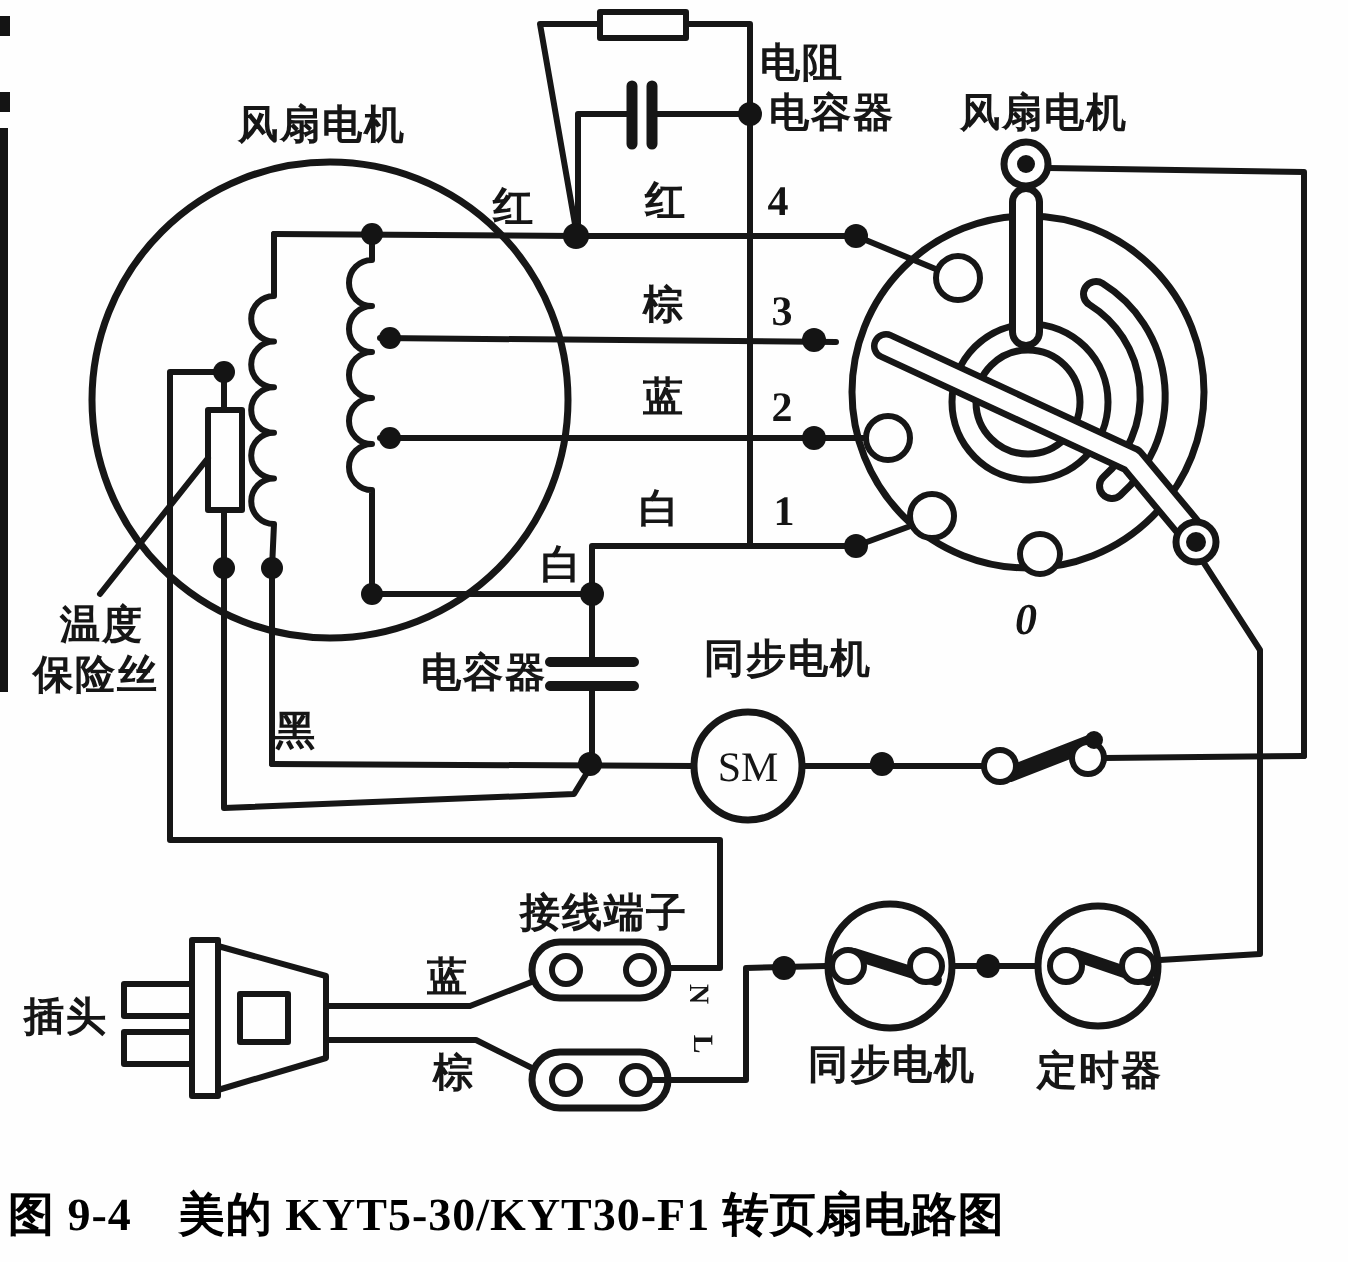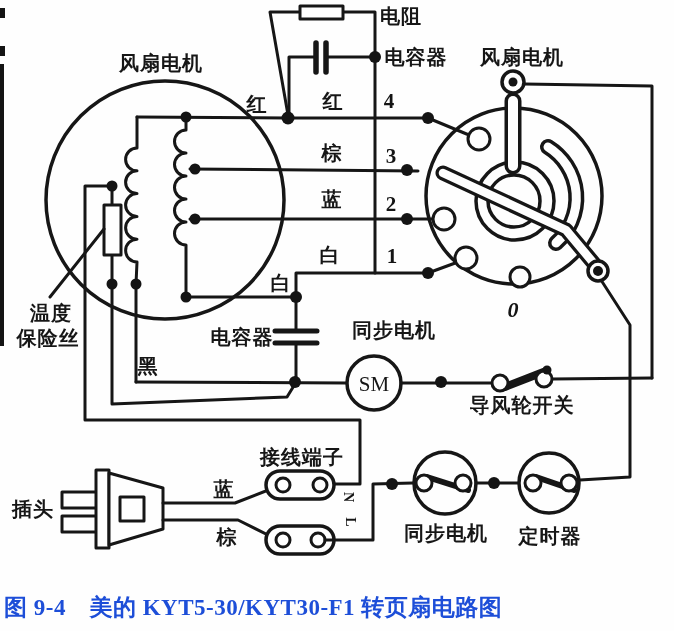--- a/index.html
+++ b/index.html
@@ -9,21 +9,21 @@
   svg{position:absolute;left:0;top:0;}
   .lbl{position:absolute;transform:translate(-50%,-50%);font-size:20px;font-weight:600;
        white-space:nowrap;color:#161616;letter-spacing:1px;line-height:1;}
   .sm-lbl{font-family:"Liberation Serif",serif;font-weight:400;font-size:21px;letter-spacing:0;}
   .num{position:absolute;transform:translate(-50%,-50%);font-family:"Liberation Serif",serif;
        font-size:21px;font-weight:600;color:#141414;line-height:1;}
   .zero{font-style:italic;font-size:22px;}
   .rot{transform:translate(-50%,-50%) rotate(90deg);font-size:14px;font-weight:700;
        font-family:"Liberation Serif",serif;letter-spacing:0;}
   .caption{position:absolute;left:4px;top:592px;width:668px;font-size:23px;font-weight:700;
-           font-family:"Liberation Serif",serif;color:#1d4ed8;letter-spacing:.5px;white-space:nowrap;}
+           font-family:"Liberation Serif",serif;color:#000000;letter-spacing:.5px;white-space:nowrap;}
 </style>
 </head>
 <body>
 
 <div class="page">
   <div class="diagram">
     <svg width="674" height="578" viewBox="0 0 674 578">
       <g stroke="#161616" fill="none" stroke-width="3" stroke-linecap="round" stroke-linejoin="round">
 
         <g stroke="none" fill="#141414">
@@ -147,36 +147,35 @@
           <circle cx="407" cy="219" r="6"></circle>
           <circle cx="428" cy="273" r="6"></circle>
           <circle cx="441" cy="382" r="6"></circle>
           <circle cx="392" cy="484" r="6"></circle>
           <circle cx="494" cy="483" r="6"></circle>
         </g>
       </g>
     </svg>
 
     <div class="lbl" style="left:161px;top:63px">风扇电机</div>
-    <div class="lbl" style="left:401px;top:16px">电阻</div>
+    <div class="lbl" style="left:401px;top:32px">电阻</div>
     <div class="lbl" style="left:416px;top:57px">电容器</div>
     <div class="lbl" style="left:522px;top:57px">风扇电机</div>
     <div class="lbl" style="left:257px;top:104px">红</div>
     <div class="lbl" style="left:333px;top:101px">红</div>
     <div class="lbl" style="left:332px;top:153px">棕</div>
     <div class="lbl" style="left:332px;top:199px">蓝</div>
     <div class="lbl" style="left:330px;top:255px">白</div>
     <div class="lbl" style="left:281px;top:283px">白</div>
     <div class="lbl" style="left:148px;top:366px">黑</div>
     <div class="lbl" style="left:51px;top:313px">温度</div>
     <div class="lbl" style="left:48px;top:338px">保险丝</div>
     <div class="lbl" style="left:242px;top:337px">电容器</div>
     <div class="lbl" style="left:394px;top:330px">同步电机</div>
     <div class="lbl sm-lbl" style="left:374px;top:384px">SM</div>
-    <div class="lbl" style="left:522px;top:405px">导风轮开关</div>
     <div class="lbl" style="left:302px;top:457px">接线端子</div>
     <div class="lbl" style="left:33px;top:509px">插头</div>
     <div class="lbl" style="left:224px;top:489px">蓝</div>
     <div class="lbl" style="left:227px;top:537px">棕</div>
     <div class="lbl rot" style="left:348px;top:497px">N</div>
     <div class="lbl rot" style="left:350px;top:522px">L</div>
     <div class="lbl" style="left:446px;top:533px">同步电机</div>
     <div class="lbl" style="left:550px;top:536px">定时器</div>
 
     <div class="num" style="left:389px;top:101px">4</div>

